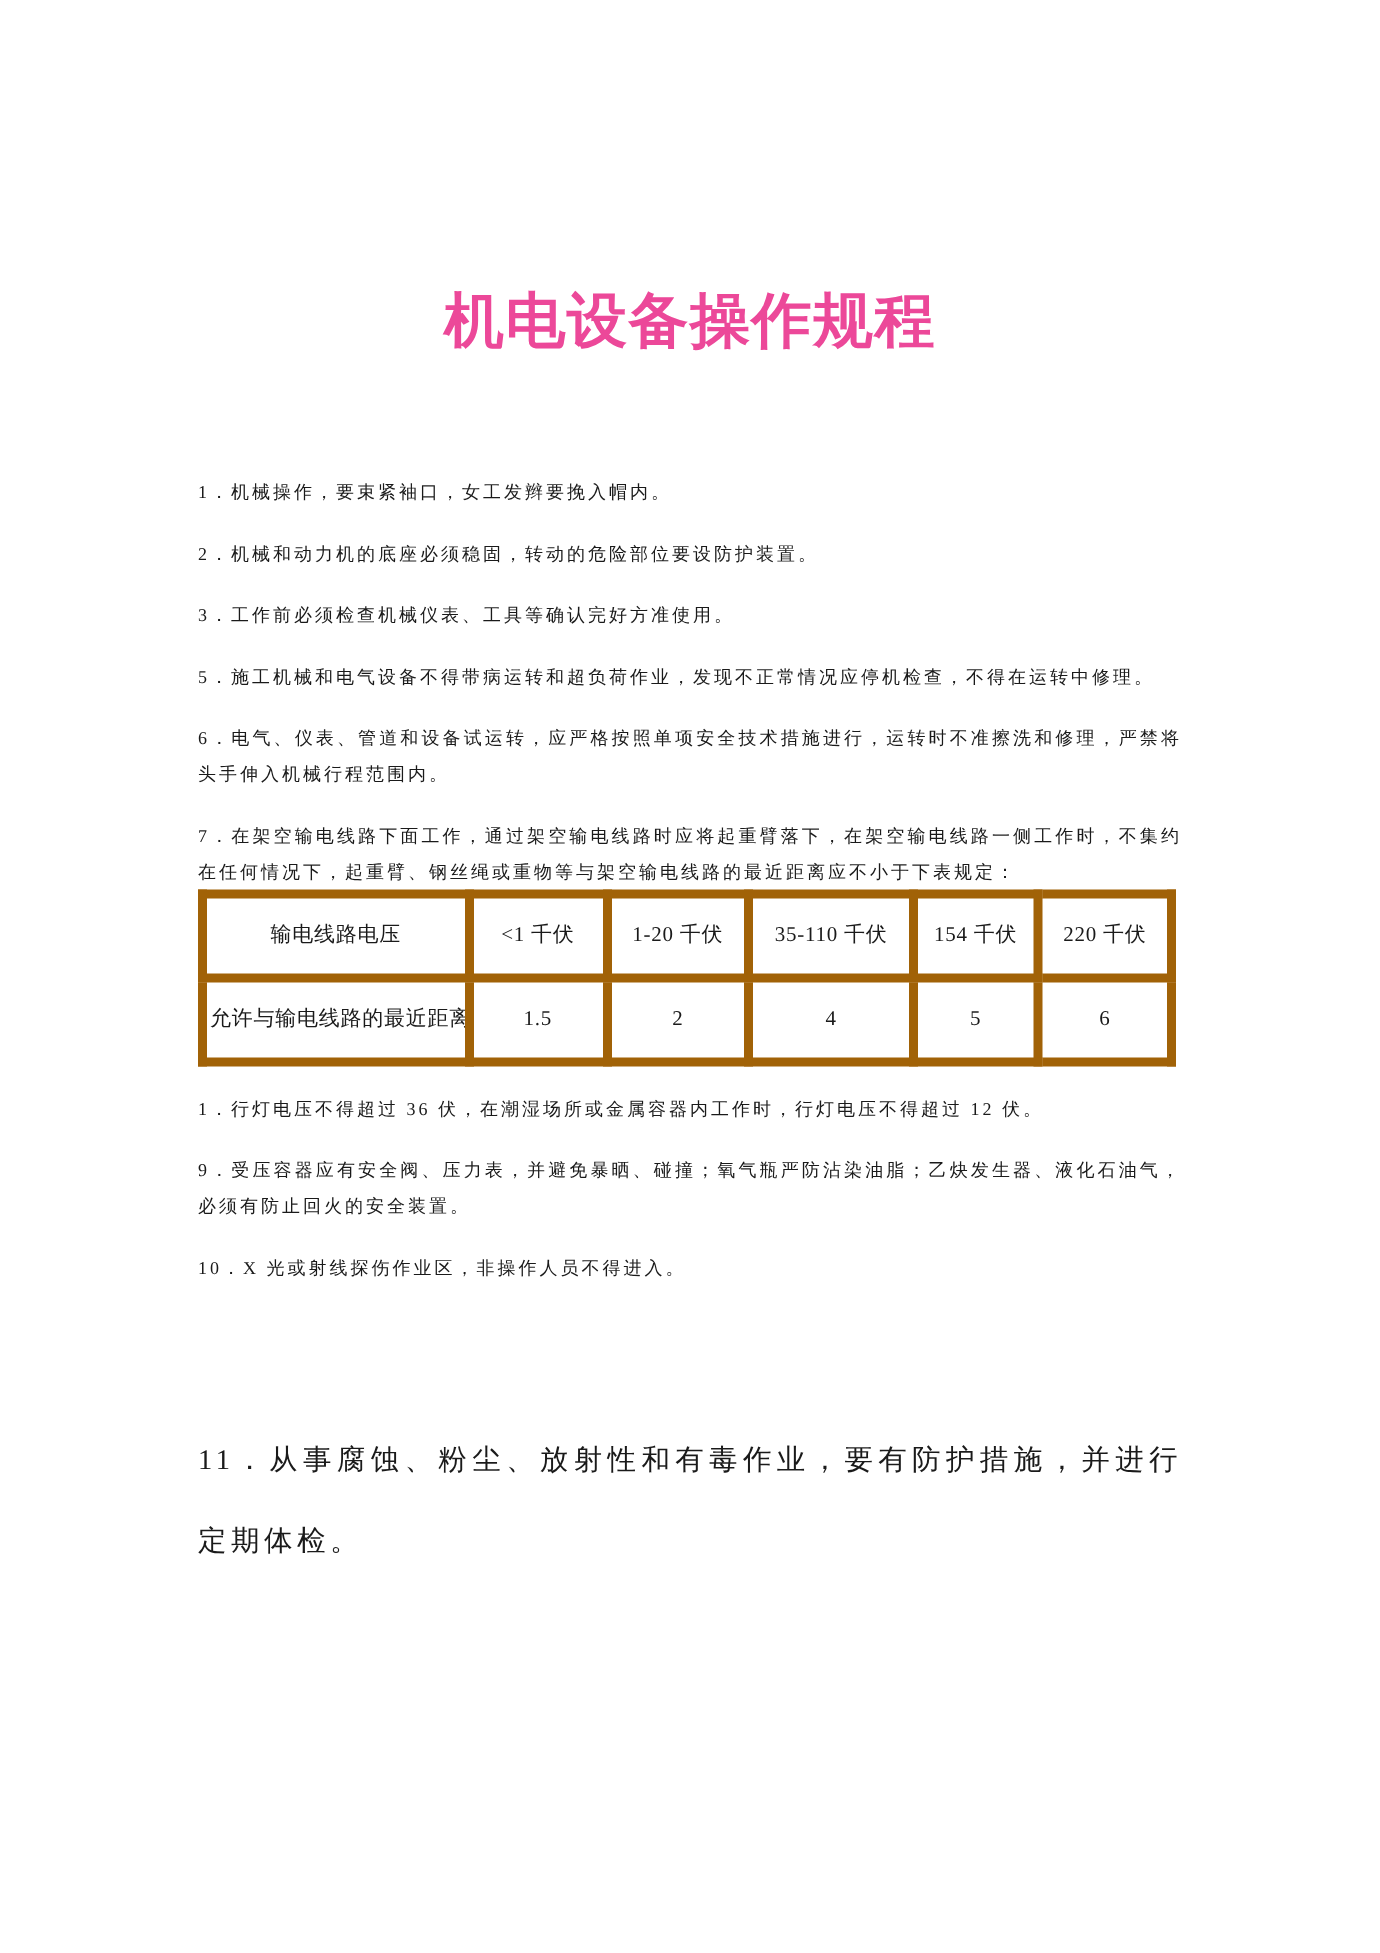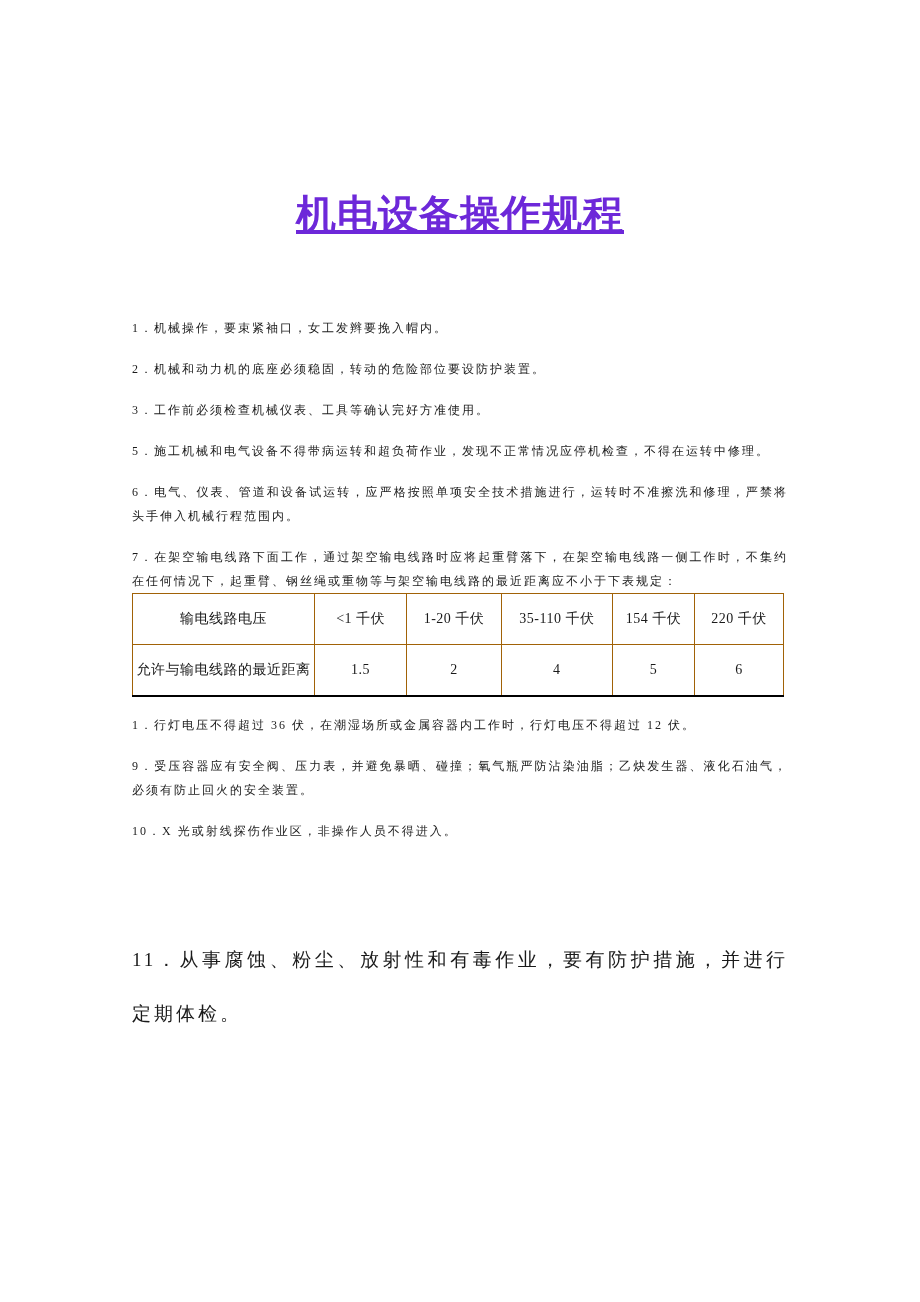--- a/index.html
+++ b/index.html
@@ -41,21 +41,21 @@
   }
   table.voltage-table {
     width: 652px;
     border-collapse: collapse;
     table-layout: fixed;
     margin: 0 0 16px 0;
     border: 1px solid #000;
     border-bottom-width: 2px;
   }
   table.voltage-table td {
-    border: 1px solid #a16207;
+    border: 6px solid #a16207;
     text-align: center;
     vertical-align: middle;
     font-size: 14px;
     line-height: 18px;
     padding: 16px 2px;
     letter-spacing: 0.5px;
     white-space: nowrap;
     overflow: hidden;
   }
   .col-0 { width: 28.5%; }
@@ -72,21 +72,21 @@
     text-align: justify;
     text-justify: inter-ideograph;
   }
 </style>
 </head>
 <body>
 
 <div class="page">
   <div class="content">
 
-    <h1 class="doc-title" style="color: #6d28d9; text-decoration: underline;">机电设备操作规程</h1>
+    <h1 class="doc-title" style="color: #ec4899;">机电设备操作规程</h1>
 
     <p class="item">1．机械操作，要束紧袖口，女工发辫要挽入帽内。</p>
     <p class="item">2．机械和动力机的底座必须稳固，转动的危险部位要设防护装置。</p>
     <p class="item">3．工作前必须检查机械仪表、工具等确认完好方准使用。</p>
     <p class="item">5．施工机械和电气设备不得带病运转和超负荷作业，发现不正常情况应停机检查，不得在运转中修理。</p>
     <p class="item">6．电气、仪表、管道和设备试运转，应严格按照单项安全技术措施进行，运转时不准擦洗和修理，严禁将头手伸入机械行程范围内。</p>
     <p class="item no-gap">7．在架空输电线路下面工作，通过架空输电线路时应将起重臂落下，在架空输电线路一侧工作时，不集约在任何情况下，起重臂、钢丝绳或重物等与架空输电线路的最近距离应不小于下表规定：</p>
 
     <table class="voltage-table">
       <tbody>

